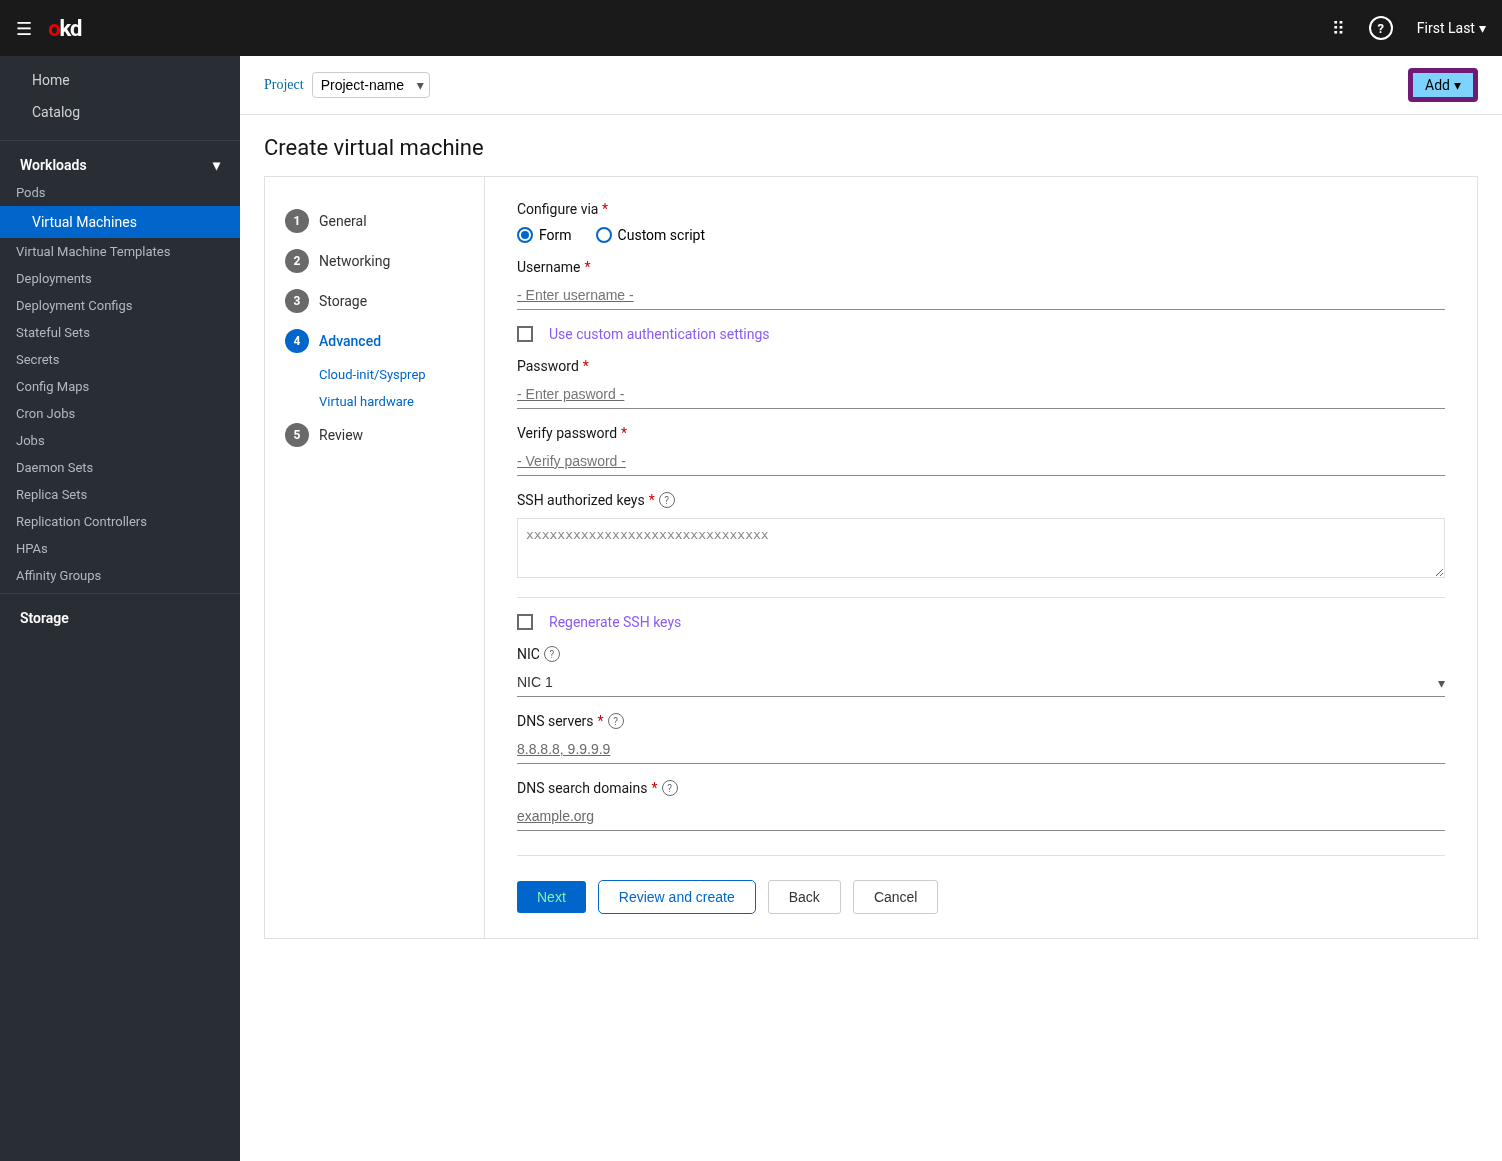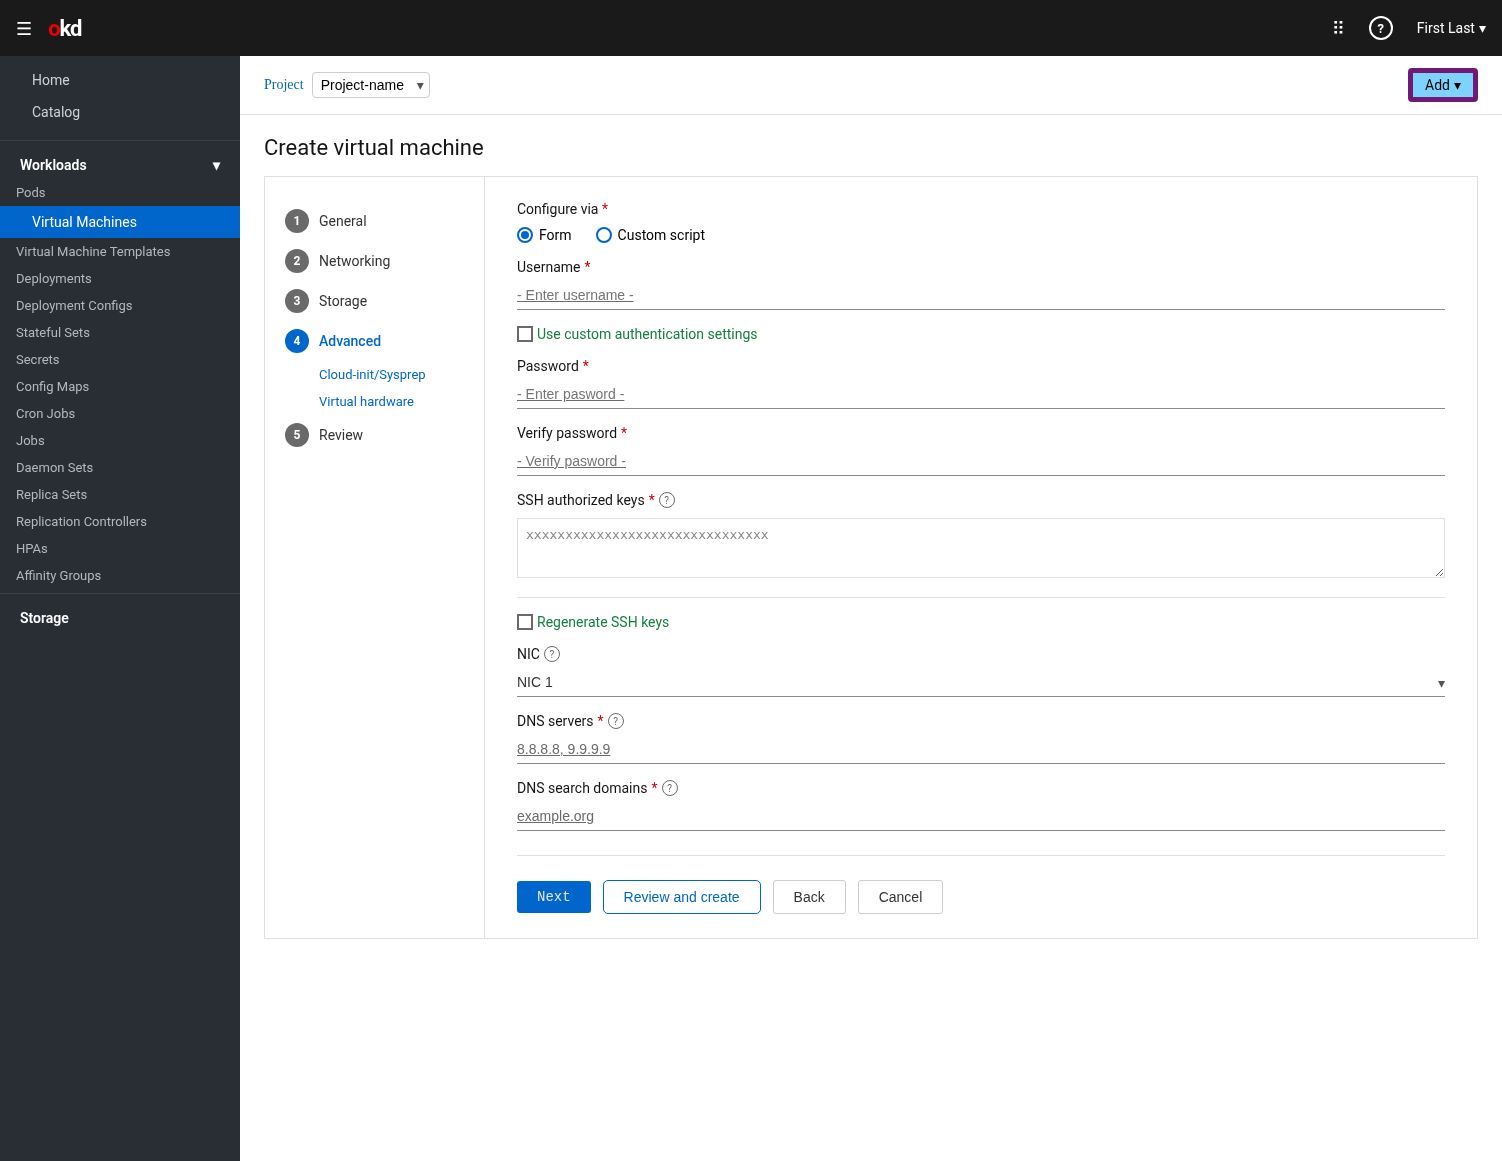--- a/index.html
+++ b/index.html
@@ -63,36 +63,36 @@
 
     .radio-group { display: flex; align-items: center; gap: 24px; margin-bottom: 16px; }
     .radio-option { display: flex; align-items: center; gap: 6px; cursor: pointer; font-size: 14px; }
     .radio-circle { width: 16px; height: 16px; border-radius: 50%; border: 2px solid #0066cc; background: #fff; display: flex; align-items: center; justify-content: center; }
     .radio-circle.selected::after { content: ''; width: 8px; height: 8px; border-radius: 50%; background: #0066cc; display: block; }
 
     .field-group { margin-bottom: 16px; }
     .field-label { font-size: 14px; color: #151515; margin-bottom: 6px; display: flex; align-items: center; gap: 4px; }
     .field-input { width: 100%; border: none; border-bottom: 1px solid #8a8a8a; padding: 6px 0; font-size: 14px; color: #6a6a6a; outline: none; background: transparent; text-decoration: underline; }
 
-    .checkbox-row { display: flex; gap: 4px; margin-bottom: 16px; font-size: 14px; color: #15803d; cursor: pointer; }
+    .checkbox-row { display: flex; gap: 16px; margin-bottom: 16px; font-size: 14px; color: #8b5cf6; cursor: pointer; }
     .checkbox-box { width: 16px; height: 16px; border: 2px solid #6a6a6a; background: #fff; flex-shrink: 0; }
 
     .ssh-textarea { width: 100%; border: 1px solid #e0e0e0; padding: 8px; font-size: 13px; color: #888; min-height: 60px; outline: none; font-family: monospace; resize: vertical; margin-top: 4px; }
 
     .field-divider { border: none; border-bottom: 1px solid #e0e0e0; margin: 8px 0 16px; }
 
     .select-wrapper { position: relative; }
     .field-select { width: 100%; border: none; border-bottom: 1px solid #8a8a8a; padding: 6px 0; font-size: 14px; color: #333; background: transparent; outline: none; appearance: none; cursor: pointer; }
     .select-arrow { position: absolute; right: 0; top: 50%; transform: translateY(-50%); pointer-events: none; color: #555; }
 
     .help-icon { display: inline-flex; align-items: center; justify-content: center; width: 16px; height: 16px; border: 1px solid #6a6a6a; border-radius: 50%; font-size: 10px; color: #6a6a6a; cursor: pointer; }
 
     
     .form-actions { display: flex; align-items: center; gap: 12px; padding-top: 24px; border-top: 1px solid #e0e0e0; margin-top: 24px; }
-    .btn-primary { background: #0066cc; color: #e5e5e5; border: none; border-radius: 3px; padding: 8px 20px; font-size: 14px; cursor: pointer; font-family: Liberation Mono, monospace; }
+    .btn-primary { background: #0066cc; color: #86efac; border: none; border-radius: 3px; padding: 8px 20px; font-size: 14px; cursor: pointer; }
     .btn-secondary { background: #fff; color: #0066cc; border: 1px solid #0066cc; border-radius: 5px; padding: 8px 20px; font-size: 14px; cursor: pointer; }
     .btn-default { background: #fff; color: #333; border: 1px solid #ccc; border-radius: 3px; padding: 8px 20px; font-size: 14px; cursor: pointer; }
 
     
     .chevron-down::after { content: ' ▾'; }
   </style>
 </head>
 <body>
 
 <nav class="topbar">

